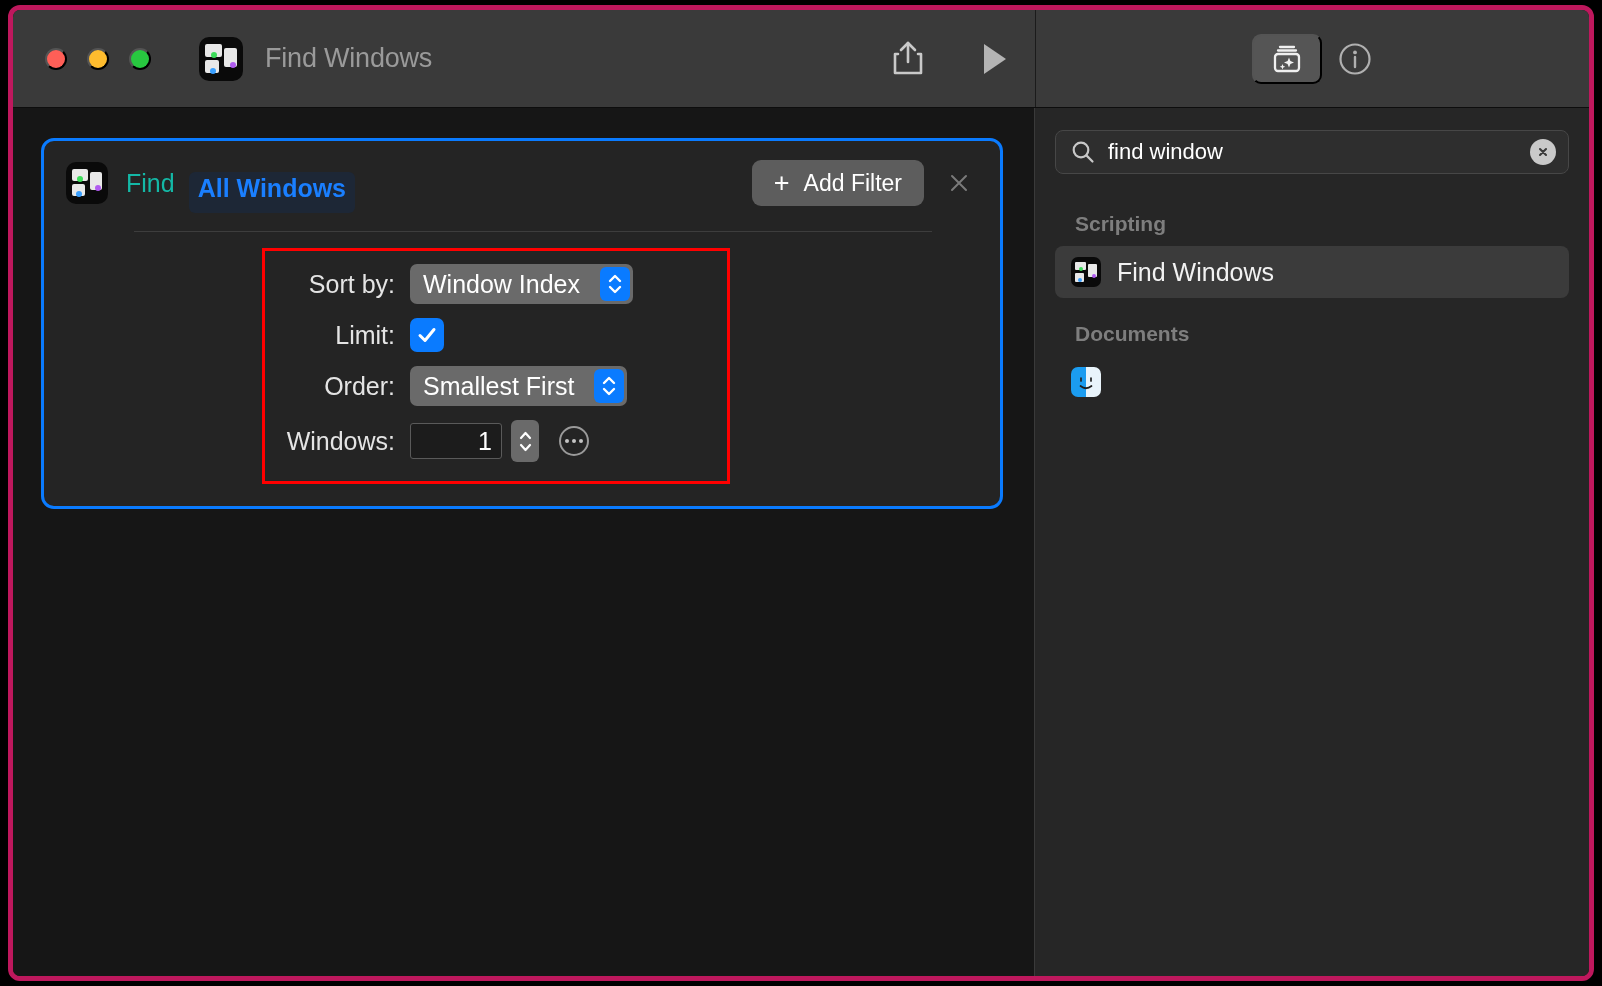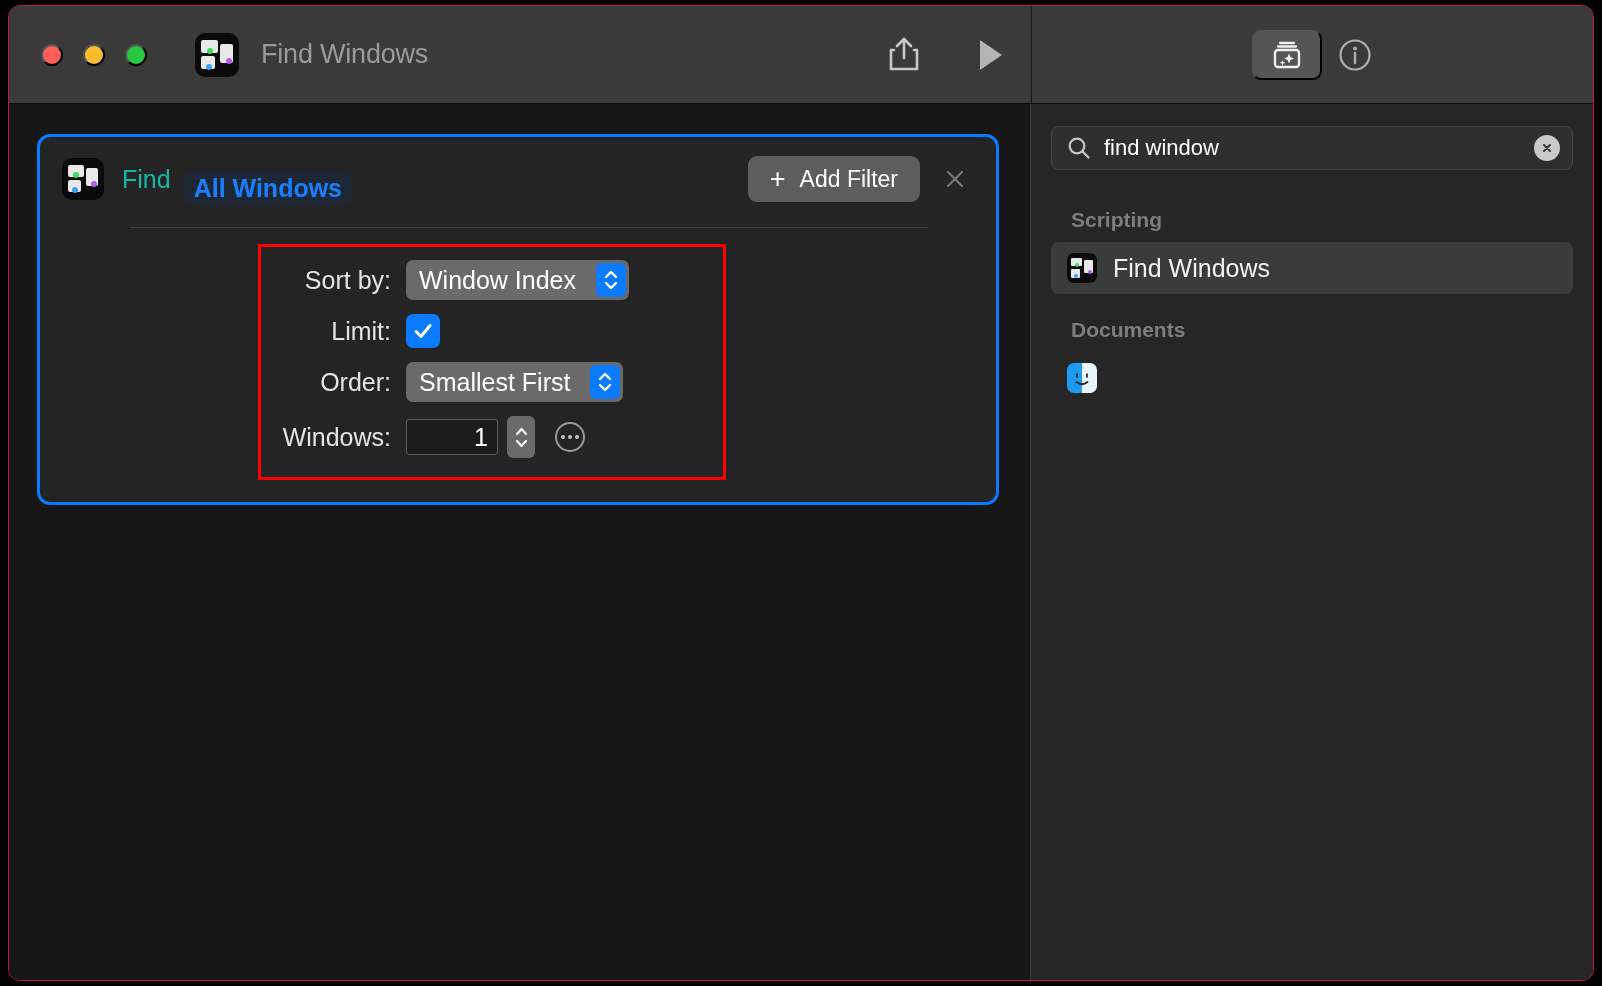--- a/index.html
+++ b/index.html
@@ -11,21 +11,21 @@
     font-family: "Liberation Sans", sans-serif;
     overflow: hidden;
   }
 
   .app-window {
     position: absolute;
     left: 8px; top: 5px;
     width: 1586px; height: 976px;
     background: #161616;
     border-radius: 12px;
-    border: 1px solid #be185d;
+    border: 5px solid #be185d;
     overflow: hidden;
     display: flex;
     flex-direction: column;
   }
 
   
   .toolbar {
     height: 98px;
     display: flex;
     flex-shrink: 0;
@@ -135,21 +135,21 @@
 
   .card-title {
     margin-left: 18px;
     font-size: 25px; font-weight: normal; color: #14b8a6;
   }
   .card-token {
     margin-left: 14px;
     font-size: 25px; font-weight: bold; color: #1a7fff;
     background: #1d2736;
     border-radius: 6px;
-    padding: 2px 9px 2px 9px;
+    padding: 2px 9px 10px 9px;
     margin-top: 18px;
   }
 
   .add-filter-btn {
     margin-left: auto;
     height: 46px;
     background: #5d5d5d;
     border: none; border-radius: 9px;
     color: #ffffff; font-size: 23px;
     font-family: "Liberation Sans", sans-serif;

